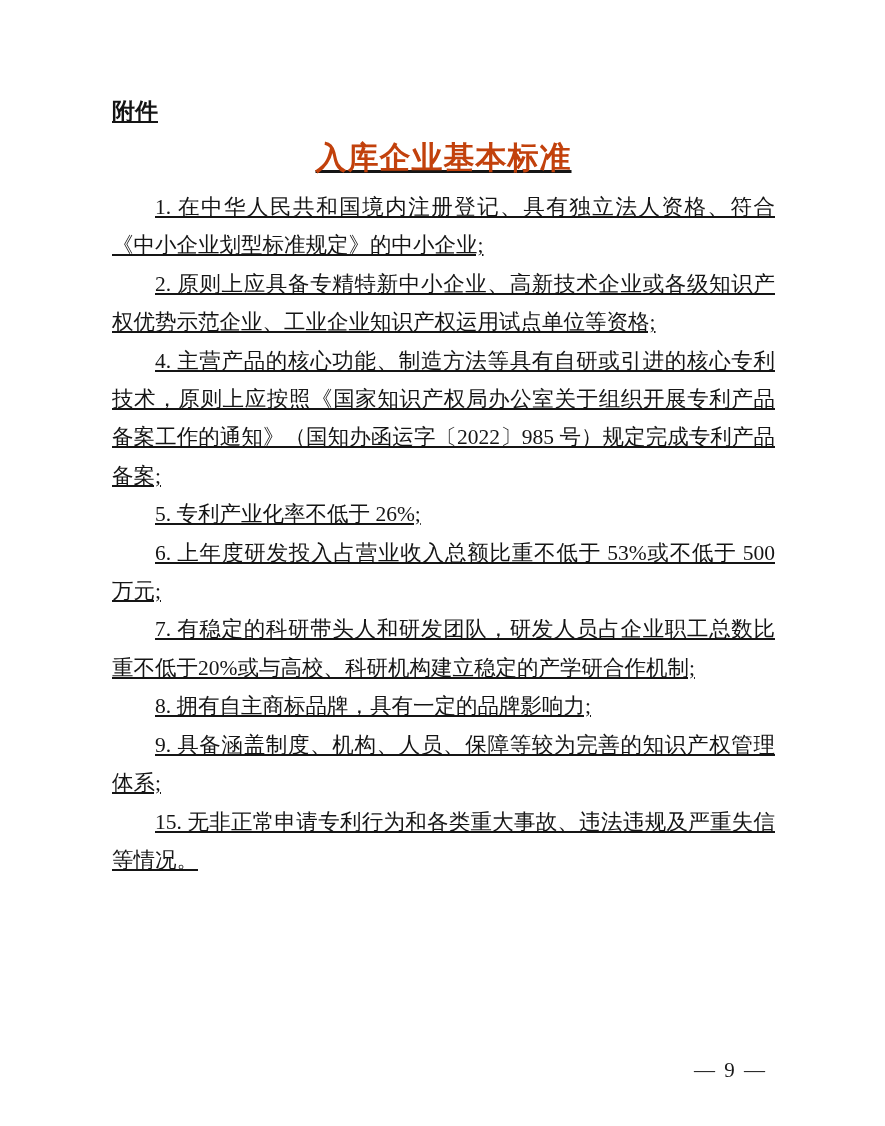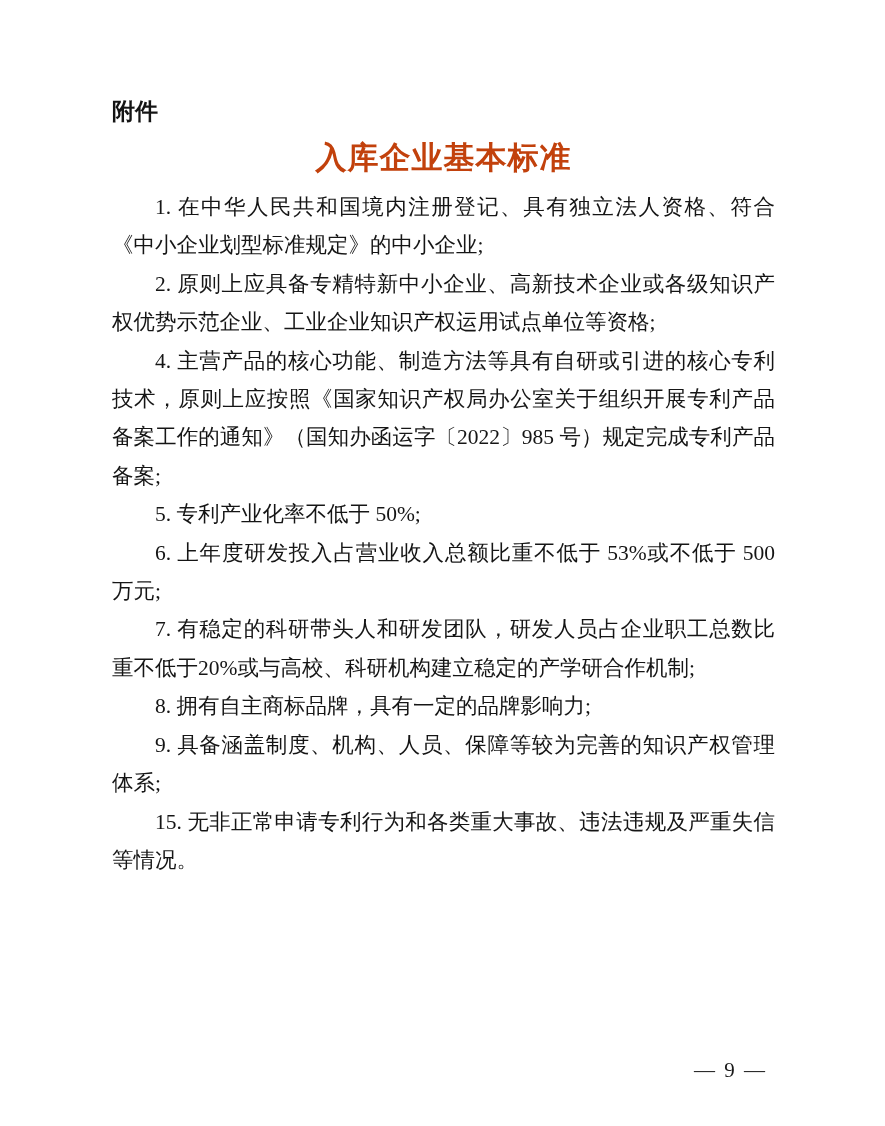--- a/index.html
+++ b/index.html
@@ -9,20 +9,21 @@
   }
   .page {
     position: relative;
     width: 885px;
     height: 1126px;
     background: #ffffff;
     box-sizing: border-box;
     padding: 96px 110px 0 112px;
     overflow: hidden;
     color: #151515;
+    text-decoration: underline;
   }
   .attachment-label {
     font-family: "Liberation Sans", "DejaVu Sans", sans-serif;
     font-weight: bold;
     font-size: 23px;
     line-height: 30px;
     color: #141414;
   }
   .doc-title {
     font-family: "Liberation Serif", "DejaVu Serif", serif;
@@ -63,21 +64,21 @@
 <div class="page">
 
   <div class="attachment-label">附件</div>
 
   <h1 class="doc-title">入库企业基本标准</h1>
 
   <div class="doc-body">
     <p>1. 在中华人民共和国境内注册登记、具有独立法人资格、符合《中小企业划型标准规定》的中小企业;</p>
     <p>2. 原则上应具备专精特新中小企业、高新技术企业或各级知识产权优势示范企业、工业企业知识产权运用试点单位等资格;</p>
     <p>4. 主营产品的核心功能、制造方法等具有自研或引进的核心专利技术，原则上应按照《国家知识产权局办公室关于组织开展专利产品备案工作的通知》（国知办函运字〔2022〕985 号）规定完成专利产品备案;</p>
-    <p>5. 专利产业化率不低于 50%;</p>
+    <p>5. 专利产业化率不低于 26%;</p>
     <p>6. 上年度研发投入占营业收入总额比重不低于 53%或不低于 500 万元;</p>
     <p>7. 有稳定的科研带头人和研发团队，研发人员占企业职工总数比重不低于20%或与高校、科研机构建立稳定的产学研合作机制;</p>
     <p>8. 拥有自主商标品牌，具有一定的品牌影响力;</p>
     <p>9. 具备涵盖制度、机构、人员、保障等较为完善的知识产权管理体系;</p>
     <p>15. 无非正常申请专利行为和各类重大事故、违法违规及严重失信等情况。</p>
   </div>
 
   <div class="page-footer">— 9 —</div>
 
 </div>

